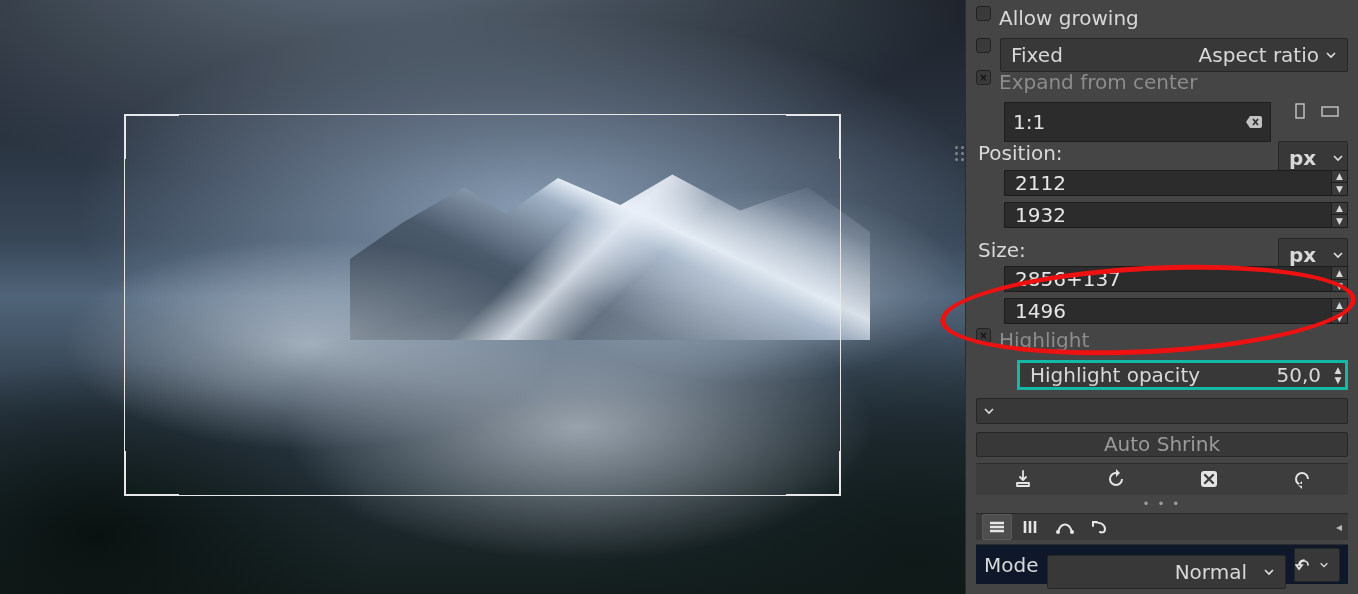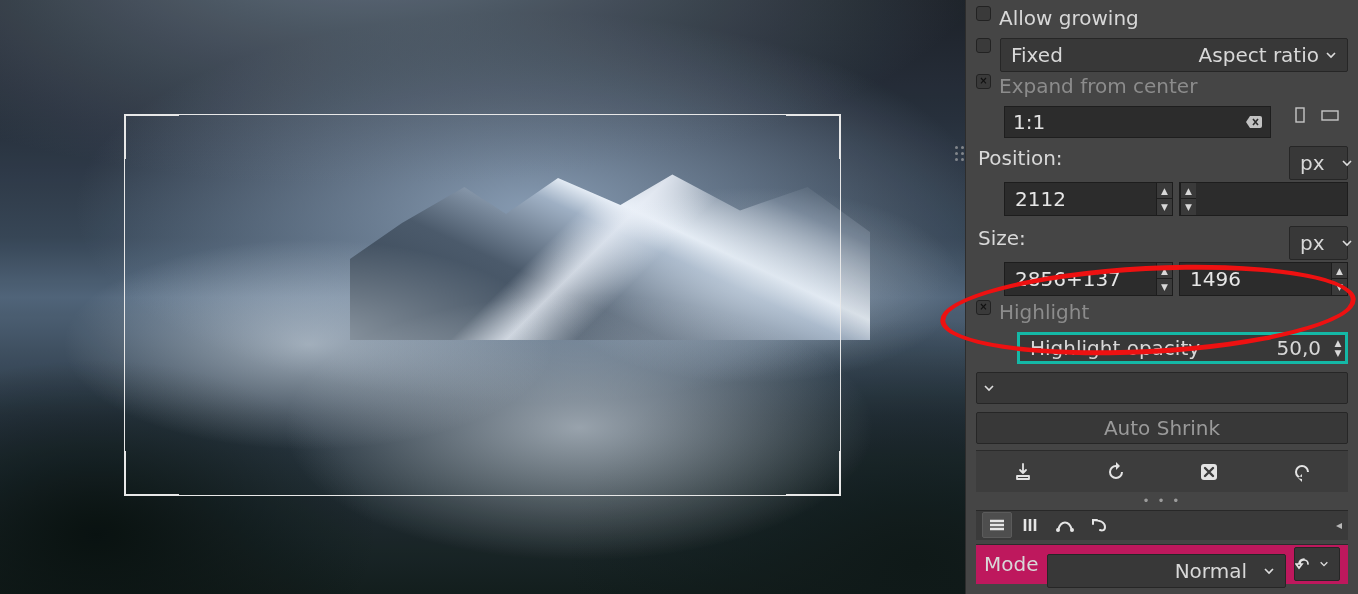--- a/index.html
+++ b/index.html
@@ -84,30 +84,30 @@
     background: #383838; border: 1px solid #262626; border-radius: 2px;
     display: flex; align-items: center; height: 34px;
   }
   .box .txt { padding: 0 10px; flex: 1 1 auto; }
   .dropdown-arrow { padding: 0 10px 0 6px; }
   .right-align { margin-left: auto; }
   .aspect-row .box { width: 100%; }
   .fixed-label { padding-left: 6px; }
   .ratio-input {
     width: 267px; margin-left: 28px; background: #2c2c2c; border: 1px solid #1e1e1e;
-    height: 32px; display: flex; align-items: center; padding: 0 8px; color: #e3e3e3;
+    height: 40px; display: flex; align-items: center; padding: 0 8px; color: #e3e3e3;
   }
   .ratio-input .clear { margin-left: auto; opacity: .85; font-size: 14px; }
   .ratio-side-icons { display: flex; gap: 12px; margin-left: 12px; }
   .sideicon { width: 18px; height: 18px; display: inline-flex; align-items: center; justify-content: center; opacity: .85; }
 
   .label-row { padding-left: 2px; padding-top: 6px; }
-  .unit-select { width: 59px; }
-
-  .spinpair { display: flex; gap: 6px; margin-left: 28px; }
+  .unit-select { width: 70px; font-weight: bold; }
+
+  .spinpair { display: flex; gap: 6px; margin-left: 28px; flex-direction: column; }
   .spin { flex: 1 1 0; height: 34px; display: flex; background: #2c2c2c; border: 1px solid #1d1d1d; }
   .spin .val { flex: 1 1 auto; padding: 0 10px; display: flex; align-items: center; color: #e6e6e6; }
   .spin .ud { width: 16px; display: flex; flex-direction: column; border-left: 1px solid #1d1d1d; }
   .spin .ud span { flex: 1 1 0; display: flex; align-items: center; justify-content: center; font-size: 9px; background: #3a3a3a; }
   .spin .ud span + span { border-top: 1px solid #1d1d1d; }
 
   .guides-select { margin-top: 4px; }
   .autoshrink { margin-top: 4px; height: 34px; text-align: center; color: #9a9a9a; overflow: hidden; }
 
   .toolbar-bottom {
@@ -116,21 +116,21 @@
   }
   .tb-btn { width: 30px; height: 30px; display: flex; align-items: center; justify-content: center; color: #e2e2e2; }
 
   .panel-divider-dots { height: 10px; display: flex; align-items: center; justify-content: center; color: #9c9c9c; font-size: 12px; letter-spacing: 2px; }
 
   .tabstrip { height: 32px; display: flex; align-items: center; gap: 4px; background: #3a3a3a; border-top: 1px solid #282828; padding: 0 6px; }
   .tab { width: 30px; height: 26px; display: flex; align-items: center; justify-content: center; border-radius: 2px; }
   .tab.active { background: #4e4e4e; border: 1px solid #5b5b5b; }
   .tabstrip .menu-arrow { margin-left: auto; opacity: .8; font-size: 12px; }
 
-  .mode-row { height: 40px; display: flex; align-items: center; gap: 8px; background: #be185d; border-top: 1px solid #2c2c2c; padding: 0 8px; }
+  .mode-row { height: 40px; display: flex; align-items: center; gap: 8px; background: #0f172a; border-top: 1px solid #2c2c2c; padding: 0 8px; }
   .mode-select { flex: 1 1 auto; margin-top: 14px; }
   .small-btn { width: 46px; }
 
   .highlight-slider { margin-left: 41px; background: #383838; border: 3px solid #14b8a6; height: 34px; display: flex; align-items: center; padding: 0 0 0 0; }
   .highlight-slider .hl-lbl { padding: 0 10px; flex: 1 1 auto; }
   .highlight-slider .hl-val { padding-right: 4px; }
   .highlight-slider .ud { width: 14px; display: flex; flex-direction: column; margin-left: 6px; }
   .highlight-slider .ud span { flex: 1 1 0; font-size: 9px; display:flex; align-items:center; justify-content:center; }
 
   
@@ -228,20 +228,21 @@
   </div>
   <div class="spinpair">
     <div class="spin">
       <span class="val">2112</span>
       <span class="ud">
           <span>▲</span>
           <span>▼</span>
         </span>
     </div>
     <div class="spin">
+      <span class="val">1932</span>
       <span class="ud">
           <span>▲</span>
           <span>▼</span>
         </span>
     </div>
   </div>
 
   <div class="row label-row">
     <span>Size:</span>
     <div class="box unit-select right-align">

